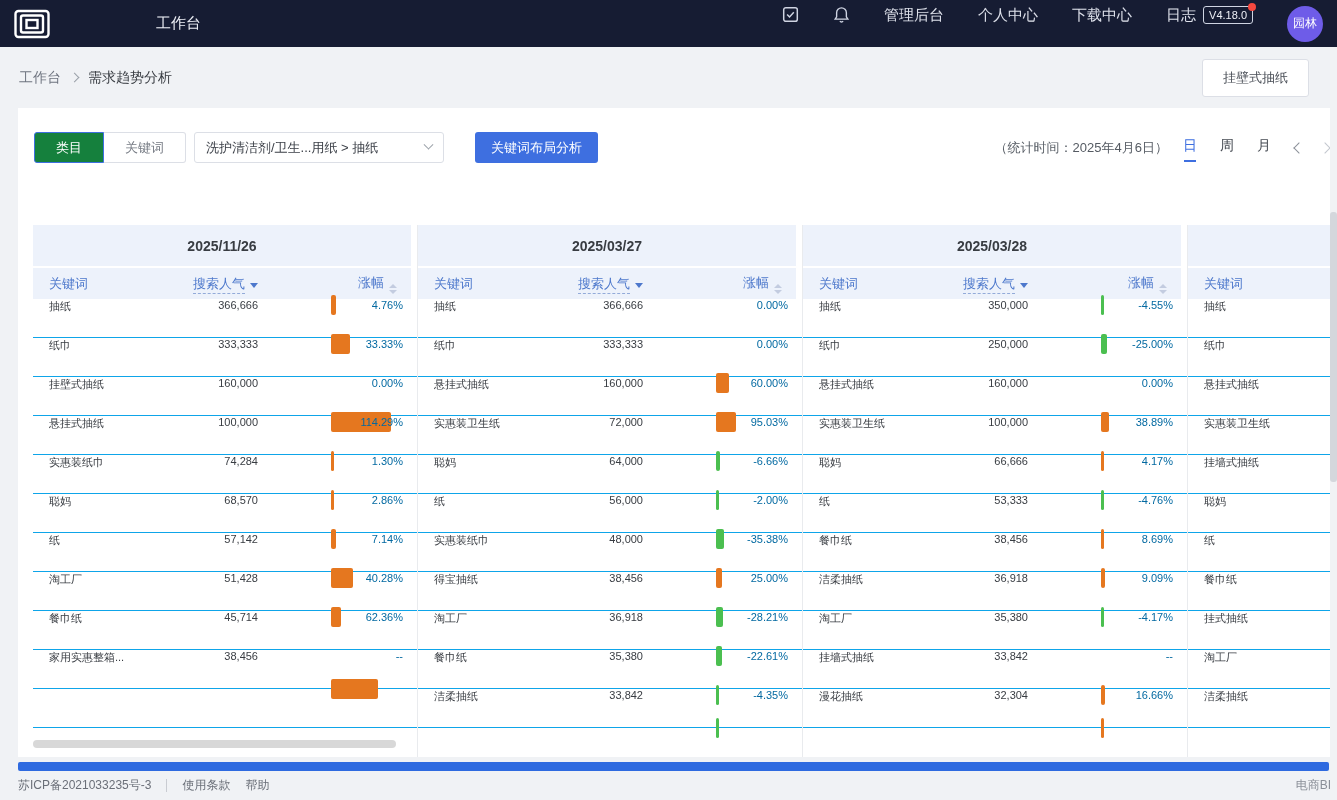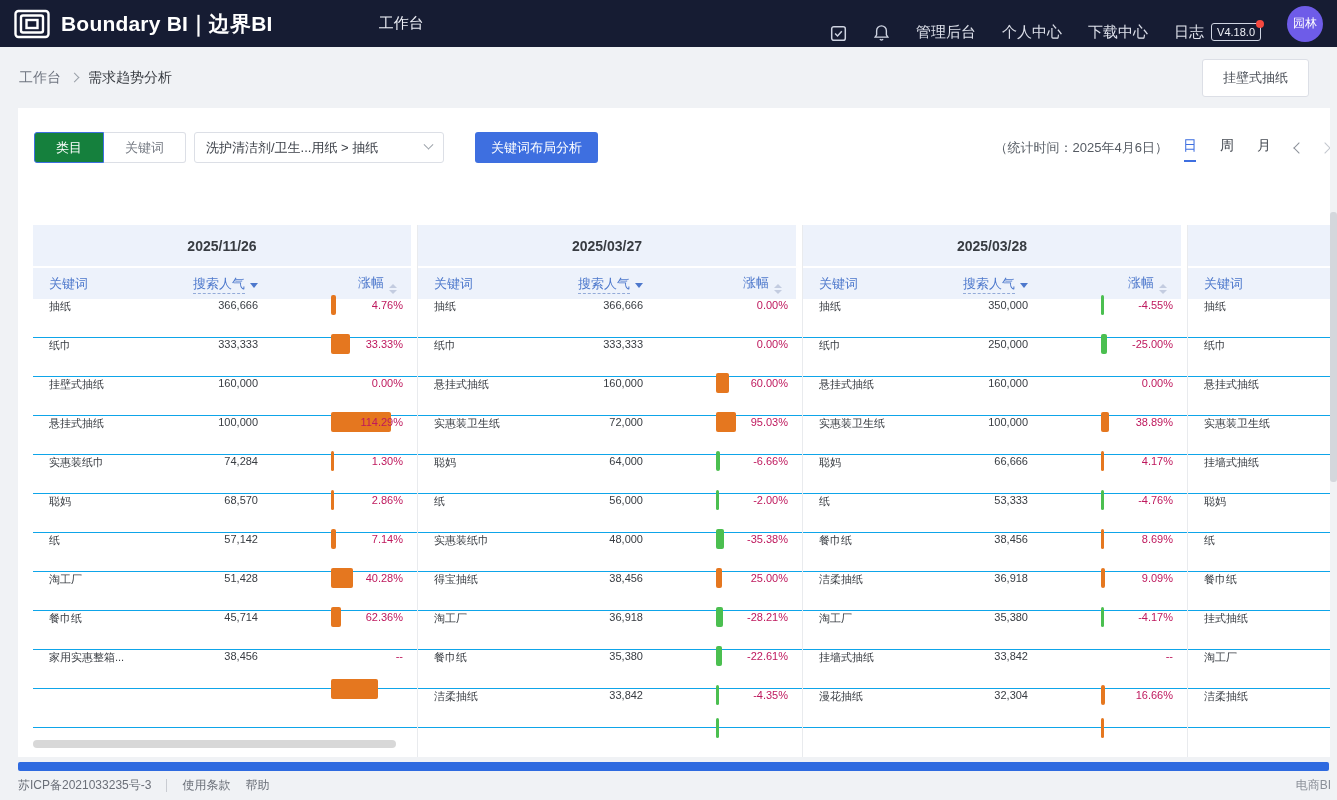--- a/index.html
+++ b/index.html
@@ -7,21 +7,21 @@
   body {
     font-family: "Liberation Sans", "DejaVu Sans", sans-serif;
     background:#f0f2f5; color:#383c42; position:relative;
   }
 
   
   .topbar { height:47px; background:#161c33; display:flex; align-items:center; padding:0 14px; color:#fff; }
   .logo { display:flex; align-items:center; }
   .brand { font-size:21px; font-weight:700; margin-left:11px; letter-spacing:.2px; white-space:nowrap; }
   .top-workbench { color:#eceef5; font-size:15px; margin-left:106px; cursor:pointer; }
-  .topbar-right { margin-left:auto; display:flex; align-items:flex-end; gap:26px; color:#dde0ea; font-size:15px; }
+  .topbar-right { margin-left:auto; display:flex; align-items:flex-start; gap:34px; color:#dde0ea; font-size:15px; }
   .tb-icon { display:flex; align-items:center; cursor:pointer; }
   .tb-item { cursor:pointer; white-space:nowrap; }
   .log-wrap { display:flex; align-items:center; gap:7px; }
   .v-badge { position:relative; border:1px solid #cfd4e2; border-radius:3px; font-size:11px; line-height:1; padding:3px 5px 2px; color:#eef0f6; }
   .v-dot { position:absolute; top:-4px; right:-4px; width:8px; height:8px; border-radius:50%; background:#f5483f; }
   .avatar { width:36px; height:36px; border-radius:50%; background:#6e5ce8; color:#fff; font-size:12px; display:flex; align-items:center; justify-content:center; cursor:pointer; }
 
   
   .crumb-row { height:61px; display:flex; align-items:center; padding:0 28px 0 19px; }
   .crumb { display:flex; align-items:center; font-size:14px; gap:10px; }
@@ -63,21 +63,21 @@
   .g-cols .c-kw, .g-cols .c-val, .g-cols .c-chg { color:#4d78cc; cursor:pointer; }
   .ul-dash { border-bottom:1px dashed #93abd9; padding-bottom:2px; }
   .caret-down { display:inline-block; width:0; height:0; border-left:4px solid transparent; border-right:4px solid transparent; border-top:5px solid #4d78cc; margin-left:5px; }
   .sorter { display:inline-flex; flex-direction:column; gap:2px; margin-left:5px; vertical-align:-1px; }
   .sorter i { display:block; width:0; height:0; border-left:4px solid transparent; border-right:4px solid transparent; }
   .s-up { border-bottom:4px solid #c3cce0; }
   .s-dn { border-top:4px solid #c3cce0; }
   .bar { position:absolute; left:73px; top:50%; transform:translateY(-50%); height:20px; border-radius:2px; z-index:0; }
   .bar.up { background:#e5771f; }
   .bar.down { background:#4bbf50; }
-  .chg-txt { position:relative; z-index:1; color:#be185d; }
+  .chg-txt { position:relative; z-index:1; color:#0369a1; }
 
   .tbl-scroll { position:absolute; left:15px; top:632px; width:363px; height:8px; border-radius:4px; background:#d8d8d8; cursor:pointer; }
 
   
   .page-bar { position:absolute; left:18px; top:762px; width:1311px; height:9px; background:#2e6ae0; border-radius:2px; cursor:pointer; }
   .footer { position:absolute; left:0; top:771px; width:1337px; height:29px; background:#f0f2f5; display:flex; align-items:center; padding:0 6px 0 18px; font-size:12px; color:#6a6f78; }
   .f-sep { width:1px; height:13px; background:#c9ccd2; margin:0 15px; }
   .f-link { cursor:pointer; color:#6a6f78; }
   .f-link + .f-link { margin-left:15px; }
   .f-right { margin-left:auto; color:#8a8f98; white-space:nowrap; }
@@ -89,21 +89,20 @@
 <body>
 
 <div class="topbar">
   <span class="logo">
     <svg width="36" height="30" viewBox="0 0 36 30" fill="none">
       <rect x="1.5" y="2" width="33" height="26" rx="3" stroke="#fff" stroke-width="2.4"></rect>
       <rect x="7" y="6.5" width="22" height="17" rx="2" stroke="#fff" stroke-width="2.4"></rect>
       <rect x="12.5" y="11" width="11" height="8" stroke="#fff" stroke-width="2.4"></rect>
     </svg>
   </span>
-  <span class="brand">Boundary BI｜边界BI</span>
   <span class="top-workbench">工作台</span>
 
   <div class="topbar-right">
     <span class="tb-icon">
       <svg width="17" height="17" viewBox="0 0 16 16" fill="none">
         <rect x="1.6" y="1.6" width="12.8" height="12.8" rx="2" stroke="#cfd4e2" stroke-width="1.4"></rect>
         <path d="M4.8 8l2.3 2.3 4-4.4" stroke="#cfd4e2" stroke-width="1.4" fill="none"></path>
       </svg>
     </span>
     <span class="tb-icon">

